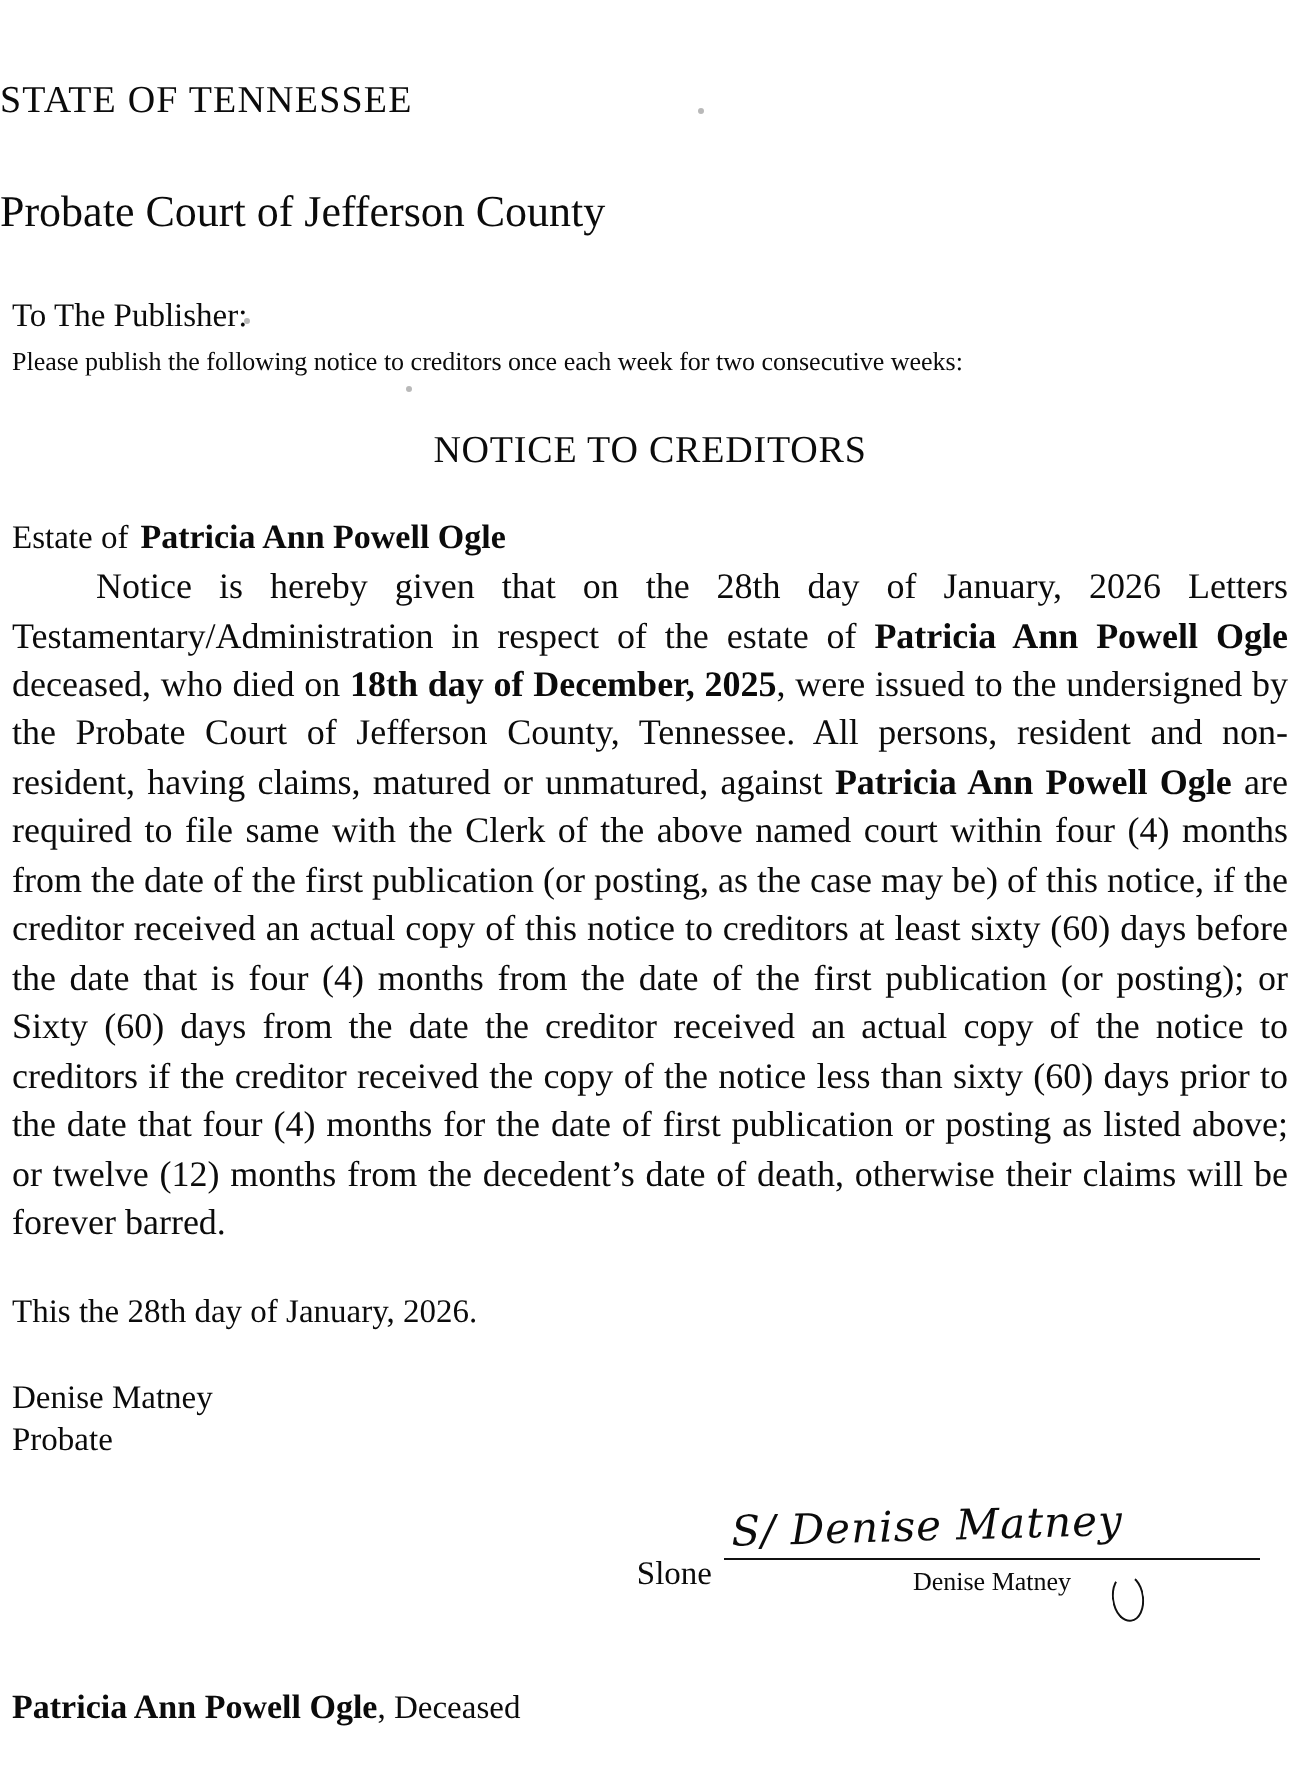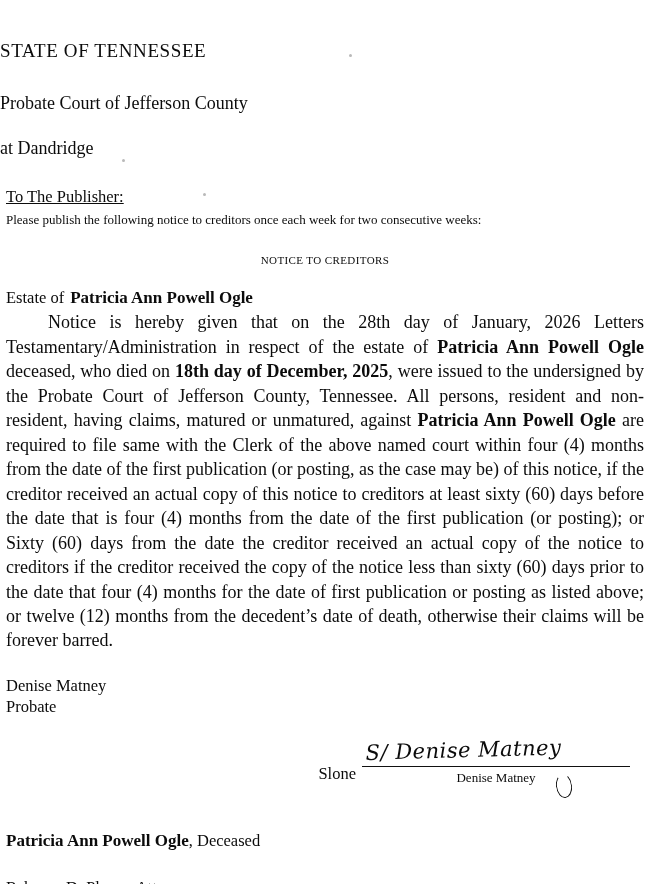--- a/index.html
+++ b/index.html
@@ -25,42 +25,40 @@
   .heading-block {
     text-align: left;
     margin-top: 40px;
   }
   .court-title {
     font-size: 19px;
     letter-spacing: 0.6px;
     margin-bottom: 28px;
   }
   .court-name {
-    font-size: 18px;
+    font-size: 22px;
     line-height: 1.45;
-    margin-top: 19px;
   }
   .body-area {
     padding: 0 6px 0 6px;
     margin-top: 26px;
   }
   .to-publisher {
     font-size: 16.5px;
     margin-bottom: 4px;
-    text-decoration: underline;
   }
   .publish-instr {
     font-size: 13px;
     line-height: 1.32;
     text-align: justify;
     margin-bottom: 0;
   }
   .notice-title {
     text-align: center;
-    font-size: 11px;
+    font-size: 19px;
     letter-spacing: 0.4px;
     margin-top: 26px;
     margin-bottom: 22px;
   }
   .estate-line {
     font-size: 16.5px;
     margin-bottom: 2px;
   }
   .estate-line .name {
     font-weight: bold;
@@ -161,36 +159,36 @@
 
 <div class="page">
 
   <div class="dots" style="left:349px; top:14px;"></div>
   <div class="dots" style="left:122px; top:119px;"></div>
   <div class="dots" style="left:203px; top:153px;"></div>
 
   <div class="heading-block">
     <div class="court-title">STATE OF TENNESSEE</div>
     <div class="court-name">Probate Court of Jefferson County</div>
-    <div class="court-name">at Dandridge</div>
   </div>
 
   <div class="body-area">
 
     <div class="to-publisher">To The Publisher:</div>
     <div class="publish-instr">Please publish the following notice to creditors once each week for two consecutive weeks:</div>
 
     <div class="notice-title">NOTICE TO CREDITORS</div>
 
     <div class="estate-line">
       <span>Estate of</span><span class="name">Patricia Ann Powell Ogle</span>
     </div>
 
     <p class="main-para"><span>Notice is hereby given that on the 28th day of January, 2026 Letters Testamentary/Administration in respect of the estate of </span><b>Patricia Ann Powell Ogle</b><span> deceased, who died on </span><b>18th day of December, 2025</b><span>, were issued to the undersigned by the Probate Court of Jefferson County, Tennessee.  All persons, resident and non-resident, having claims, matured or unmatured, against </span><b>Patricia Ann Powell Ogle</b><span> are required to file same with the Clerk of the above named court within four (4) months from the date of the first publication (or posting, as the case may be) of this notice, if the creditor received an actual copy of this notice to creditors at least sixty (60) days before the date that is four (4) months from the date of the first publication (or posting); or Sixty (60) days from the date the creditor received an actual copy of the notice to creditors if the creditor received the copy of the notice less than sixty (60) days prior to the date that four (4) months for the date of first publication or posting as listed above; or twelve (12) months from the decedent’s date of death, otherwise their claims will be forever barred.</span></p>
 
+    <div class="this-date">This the 28th day of January, 2026.</div>
 
     <div class="executor-block">
       <div>Denise Matney</div>
       <div>Probate</div>
     </div>
 
     <div class="signed-row">
       <div class="signed-label">Slone</div>
       <div class="sig-wrap">
         <div class="sig-script">S/ Denise Matney</div>

